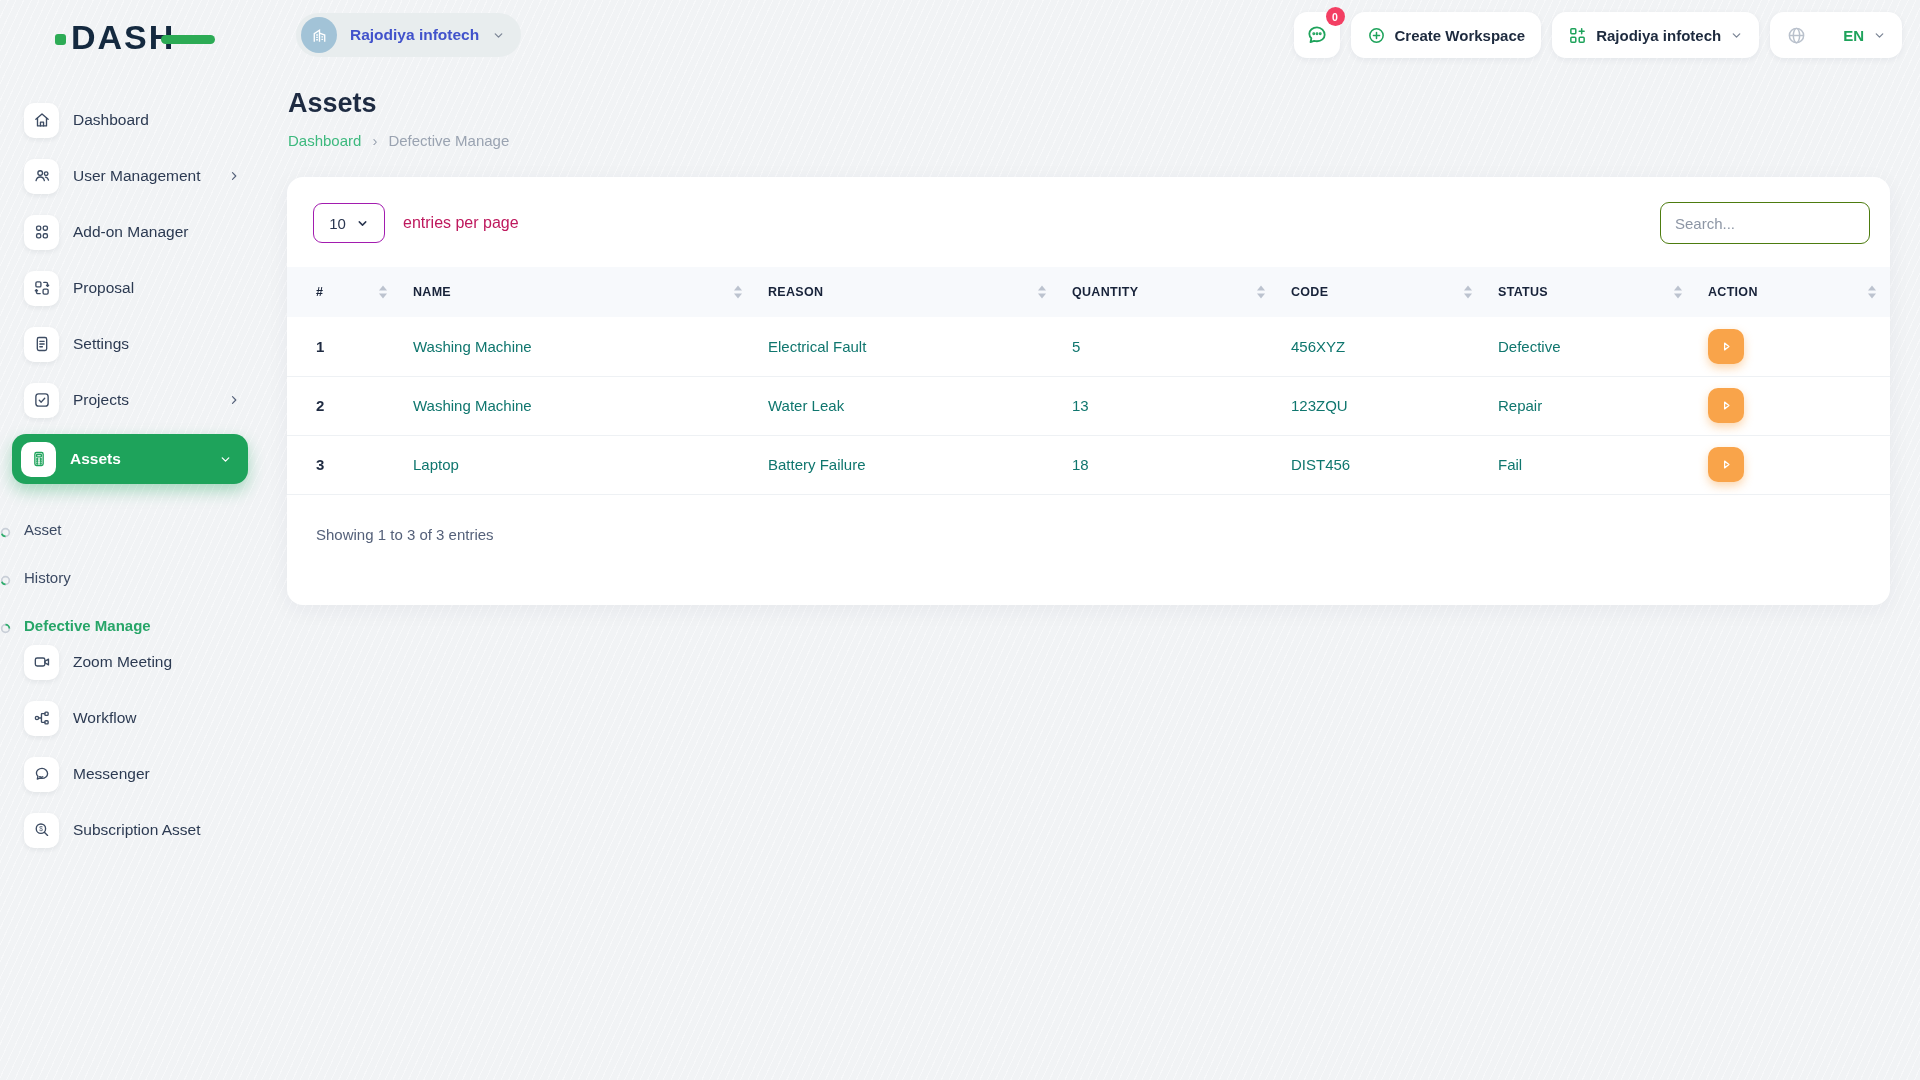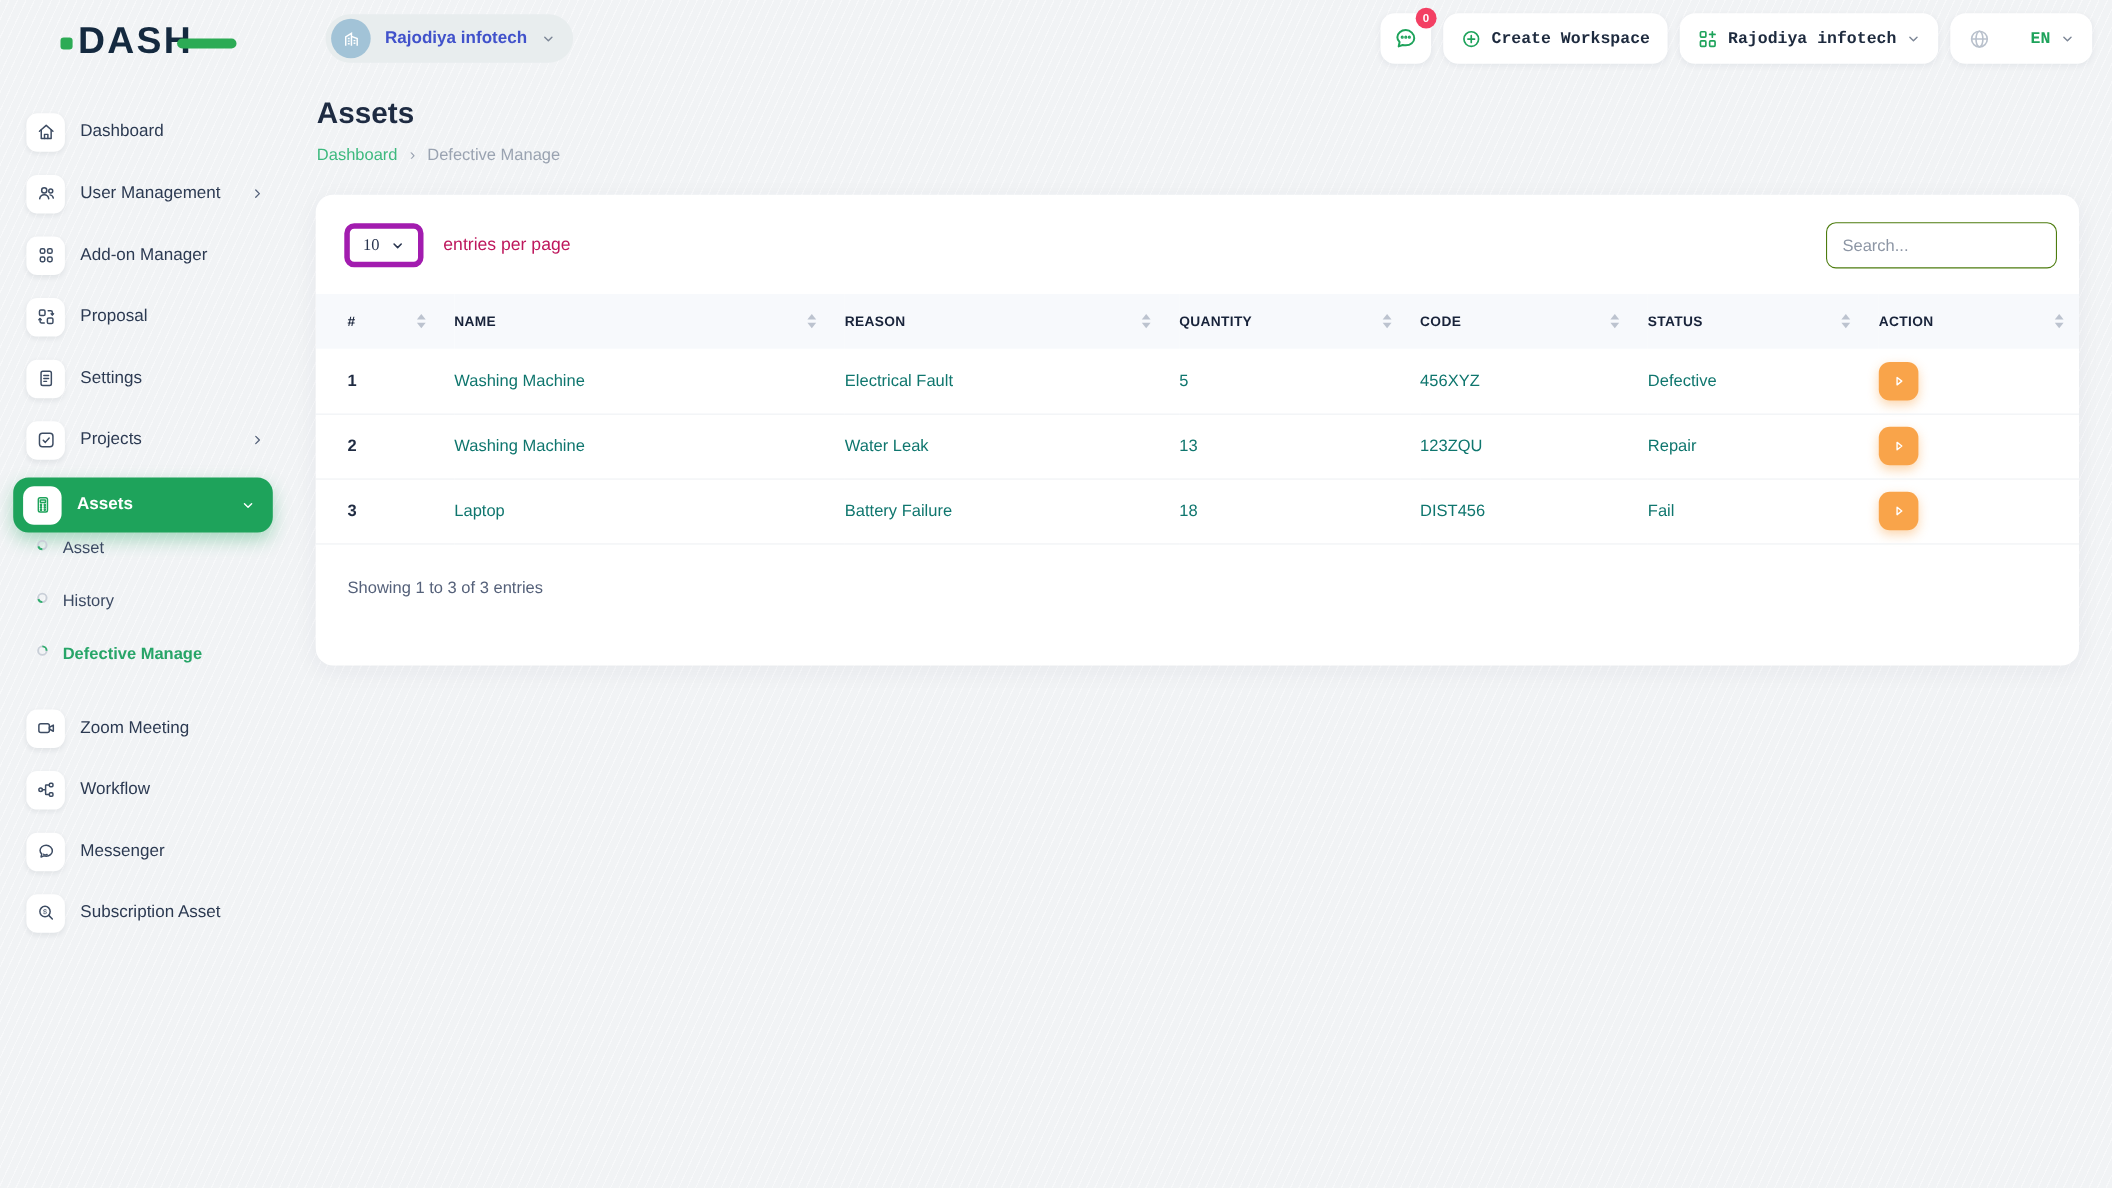--- a/index.html
+++ b/index.html
@@ -21,52 +21,52 @@
     display:flex; align-items:center; gap:13px; padding:0 16px 0 5px; cursor:pointer; }
   .ws-avatar { width:36px; height:36px; border-radius:50%; background:#a2c3d7; display:flex; align-items:center; justify-content:center; }
   .ws-label { color:#4152cb; font-size:15.5px; font-weight:600; }
 
   .top-right { position:absolute; right:18px; top:12px; display:flex; align-items:center; gap:11px; height:46px; }
   .icon-btn { width:46px; height:46px; background:#fff; border-radius:13px; position:relative;
     display:flex; align-items:center; justify-content:center; box-shadow:0 2px 6px rgba(25,39,62,.06); cursor:pointer; }
   .badge { position:absolute; top:-5px; right:-5px; min-width:19px; height:19px; border-radius:10px; background:#f33f63;
     color:#fff; font-size:10.5px; font-weight:700; display:flex; align-items:center; justify-content:center; padding:0 5px; }
   .pill-btn { height:46px; background:#fff; border-radius:14px; display:flex; align-items:center; gap:9px; padding:0 16px;
-    font-size:15px; color:#1d2a3e; font-weight:600; box-shadow:0 2px 6px rgba(25,39,62,.06); cursor:pointer;font-family:Liberation Mono, monospace; }
+    font-size:15px; color:#1d2a3e; font-weight:600; box-shadow:0 2px 6px rgba(25,39,62,.06); cursor:pointer; }
   .lang-code { color:#1ea35b; font-weight:700;margin-left:27px; }
 
   
   .sidebar { position:absolute; top:70px; left:0; width:260px; padding-top:22px; }
   .sb-item { height:56px; display:flex; align-items:center; padding:0 20px 0 24px; cursor:pointer; }
   .sb-tile { width:35px; height:35px; background:#fff; border-radius:10px; flex:0 0 35px;
     display:flex; align-items:center; justify-content:center; box-shadow:0 2px 5px rgba(25,39,62,.07); color:#3d4c63; }
   .sb-label { margin-left:14px; font-size:15.5px; color:#2c3a52; font-weight:500; }
   .sb-chev { margin-left:auto; color:#55627a; display:flex; }
   .sb-item.active { margin:6px 12px; height:50px; background:#1ea35b; border-radius:14px; padding:0 16px 0 9px;
     box-shadow:0 7px 16px rgba(30,163,91,.35); }
   .sb-item.active .sb-tile { color:#1ea35b; box-shadow:none; }
   .sb-item.active .sb-label { color:#fff; font-weight:700; }
   .sb-item.active .sb-chev { color:#fff; }
-  .sb-sub { height:48px; display:flex; align-items:flex-start; padding-left:33px; cursor:pointer; }
+  .sb-sub { height:48px; display:flex; align-items:flex-end; cursor:pointer; }
   .sb-sub .bullet { margin-right:13px; display:flex; }
   .sb-sublabel { font-size:15px; color:#3c4a63; }
   .sb-sub.active .sb-sublabel { color:#27a568; font-weight:700; }
 
   
   .page-title { position:absolute; left:288px; top:88px; font-size:27px; font-weight:700; color:#1e2b42; }
   .breadcrumb { position:absolute; left:288px; top:132px; font-size:15px; display:flex; align-items:center; gap:11px; }
   .bc-root { color:#3db97e; cursor:pointer; }
   .bc-sep { color:#9aa3b1; font-size:15px; }
   .bc-cur { color:#9aa3b1; }
 
   
   .card { position:absolute; left:287px; top:177px; width:1603px; height:428px; background:#fff; border-radius:16px;
     box-shadow:0 5px 22px rgba(30,45,70,.05); }
-  .entries-select { position:absolute; left:26px; top:26px; width:72px; height:40px; border:5px solid #a21caf; border-radius:9px;
-    display:flex; align-items:center; justify-content:center; gap:10px; font-size:15px; color:#2a3650; background:#fff; cursor:pointer;font-family:Liberation Serif, serif; }
+  .entries-select { position:absolute; left:26px; top:26px; width:72px; height:40px; border:1px solid #a21caf; border-radius:9px;
+    display:flex; align-items:center; justify-content:center; gap:10px; font-size:15px; color:#2a3650; background:#fff; cursor:pointer; }
   .entries-label { position:absolute; left:116px; top:26px; height:40px; display:flex; align-items:center; font-size:16px; color:#be185d; }
   .search-input { position:absolute; right:20px; top:25px; width:210px; height:42px; border:1px solid #4d7c0f; border-radius:9px;
     padding:0 14px; font-size:15px; color:#2a3650; font-family:inherit; background:#fff; outline:none; }
   .search-input::placeholder { color:#8d96a5; }
 
   table { position:absolute; top:90px; left:0; width:1603px; border-collapse:collapse; table-layout:fixed; }
   thead th { height:50px; background:#f7f9fc; font-size:12.5px; font-weight:700; color:#18233a; text-align:left;
     padding:0; letter-spacing:.3px; position:relative; }
   th:first-child, td:first-child { padding-left:29px; }
   tbody td { height:59px; border-bottom:1px solid #eef1f4; font-size:15px; color:#0f766e; padding:0; }

